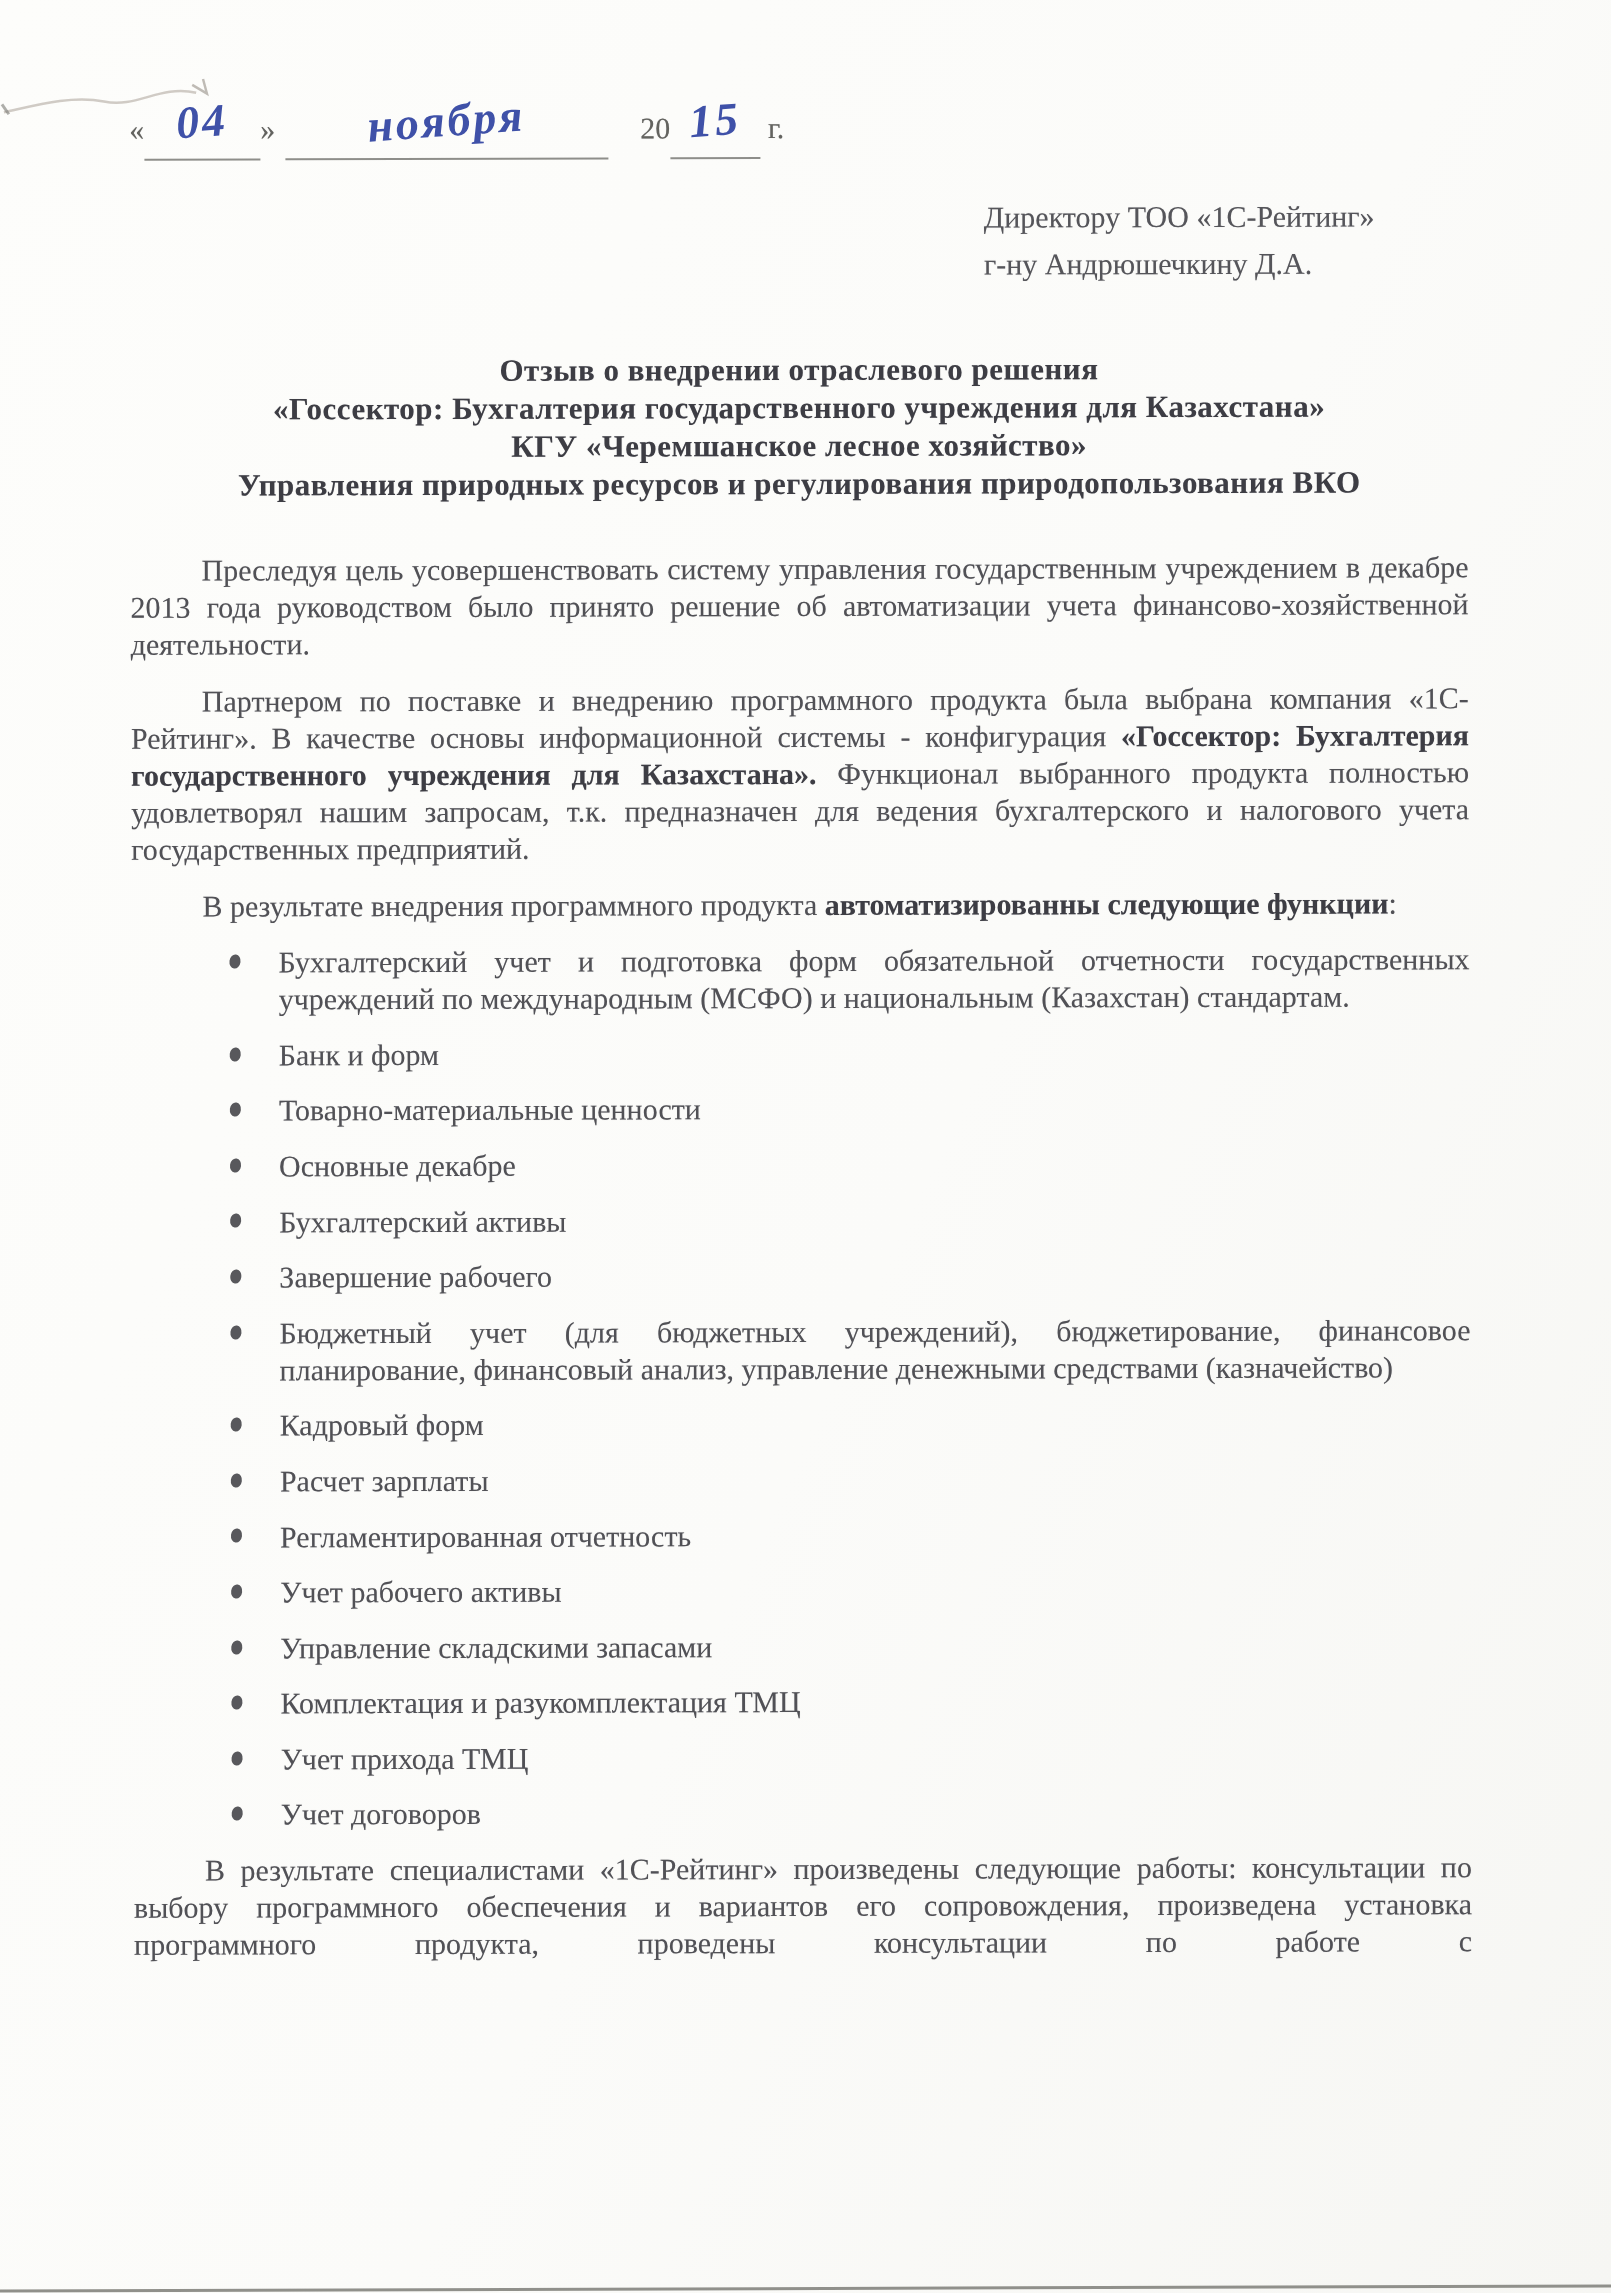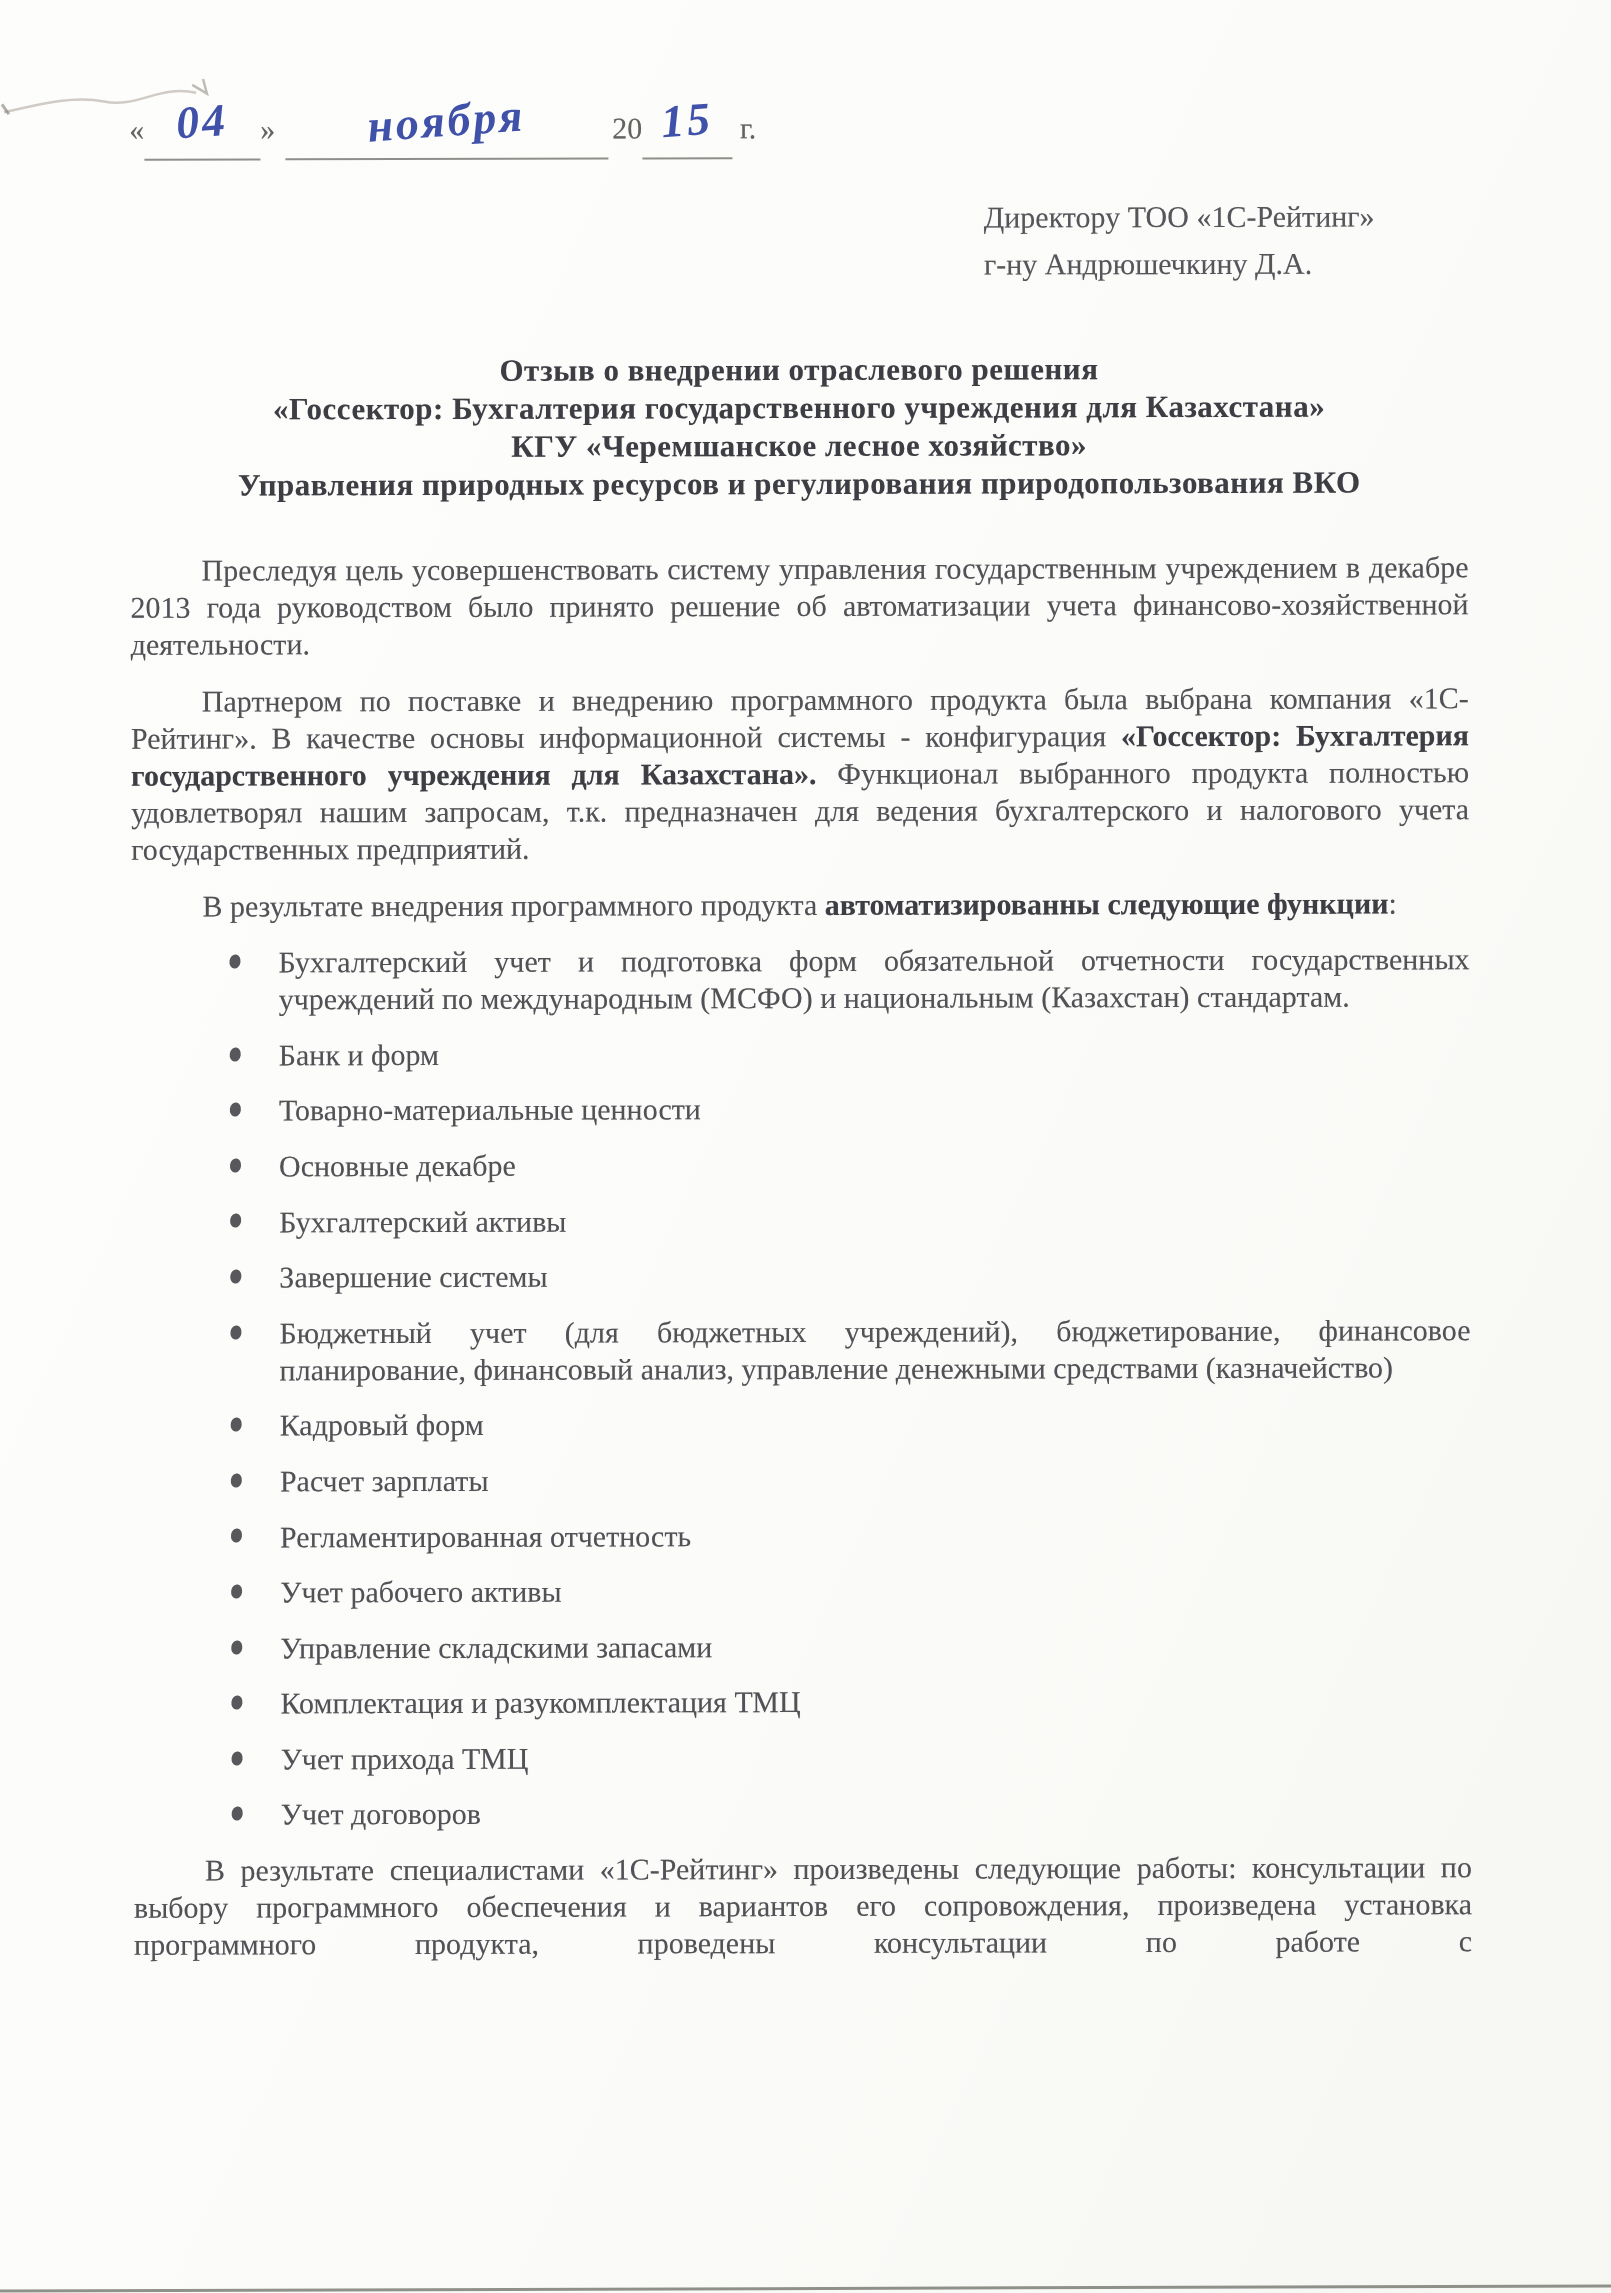--- a/index.html
+++ b/index.html
@@ -39,21 +39,21 @@
   .blank.year  { min-width:90px; }
   .hw {
     font-style:italic; font-weight:bold;
     color:#3f51a8;
     font-size:46px; line-height:1;
     display:inline-block;
     transform:rotate(-4deg) translateY(-2.9px);
     letter-spacing:2.9px;
     text-shadow:none;
   }
-  .printed-20 { margin-left:4px; }
+  .printed-20 { margin-left:32px; }
   .era { margin-left:7.8px; }
   
   .addressee {
     margin:27.4px 93px 0 auto;
     width:max-content;
     font-size:30px; line-height:47px;
     color:#55555a;
   }
   
   .title {
@@ -143,21 +143,21 @@
     <p class="para">
       <span>В результате внедрения программного продукта </span><span class="b">автоматизированны следующие функции</span><span>:</span>
     </p>
 
     <ul class="bullets">
       <li><span class="dot"></span><span>Бухгалтерский учет и подготовка форм обязательной отчетности государственных учреждений по международным (МСФО) и национальным (Казахстан) стандартам.</span></li>
       <li><span class="dot"></span><span>Банк и форм</span></li>
       <li><span class="dot"></span><span>Товарно-материальные ценности</span></li>
       <li><span class="dot"></span><span>Основные декабре</span></li>
       <li><span class="dot"></span><span>Бухгалтерский активы</span></li>
-      <li><span class="dot"></span><span>Завершение системы</span></li>
+      <li><span class="dot"></span><span>Завершение рабочего</span></li>
       <li><span class="dot"></span><span>Бюджетный учет (для бюджетных учреждений), бюджетирование, финансовое планирование, финансовый анализ, управление денежными средствами (казначейство)</span></li>
       <li><span class="dot"></span><span>Кадровый форм</span></li>
       <li><span class="dot"></span><span>Расчет зарплаты</span></li>
       <li><span class="dot"></span><span>Регламентированная отчетность</span></li>
       <li><span class="dot"></span><span>Учет рабочего активы</span></li>
       <li><span class="dot"></span><span>Управление складскими запасами</span></li>
       <li><span class="dot"></span><span>Комплектация и разукомплектация ТМЦ</span></li>
       <li><span class="dot"></span><span>Учет прихода ТМЦ</span></li>
       <li><span class="dot"></span><span>Учет договоров</span></li>
     </ul>

